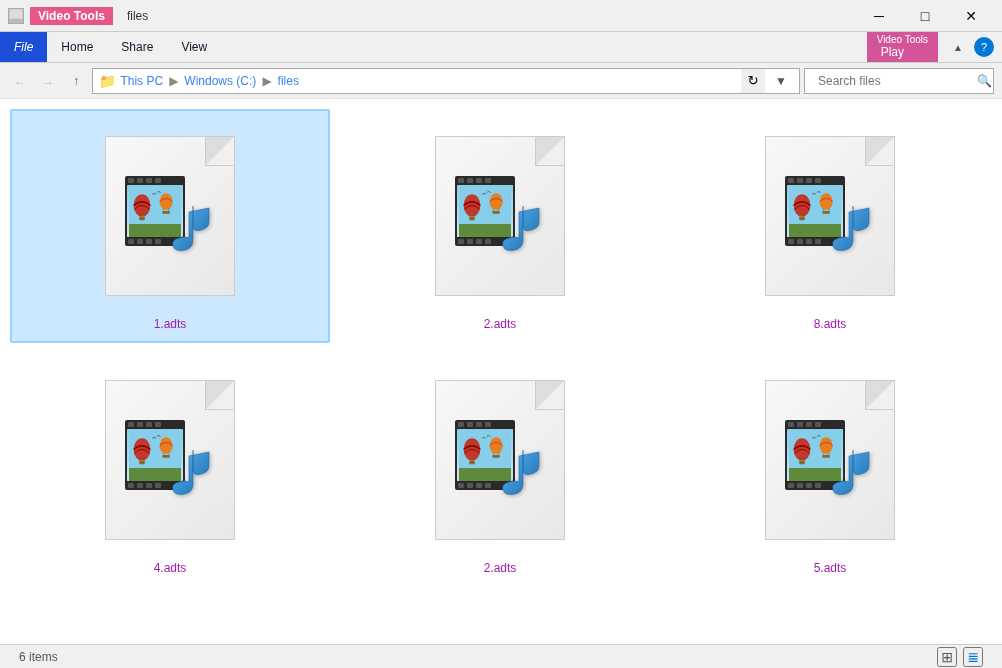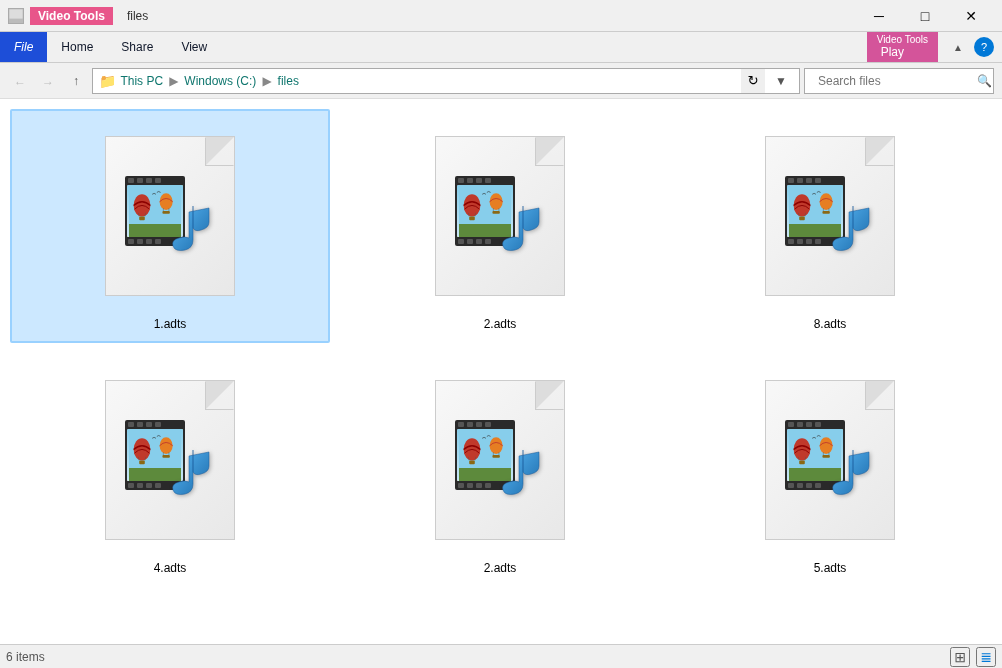--- a/index.html
+++ b/index.html
@@ -56,21 +56,21 @@
       flex: 1;
       height: 26px;
       border: 1px solid #aaa;
       background: white;
       display: flex;
       align-items: center;
       padding: 0 6px;
       font-size: 12px;
       gap: 4px;
     }
-    .address-crumb { color: #0f766e; display: flex; align-items: center; gap: 2px; }
+    .address-crumb { color: #3b82f6; display: flex; align-items: center; gap: 2px; }
     .address-crumb-sep { color: #888; margin: 0 2px; }
     .address-refresh { width: 24px; height: 24px; display: flex; align-items: center; justify-content: center; border: 1px solid transparent; cursor: pointer; }
     .search-box {
       width: 190px;
       height: 26px;
       border: 1px solid #aaa;
       background: white;
       display: flex;
       align-items: center;
       padding: 0 6px;
@@ -208,32 +208,32 @@
       height: 58px;
       color: #3a8fd4;
       font-size: 52px;
       line-height: 1;
       filter: drop-shadow(1px 1px 2px rgba(0,0,0,0.3));
     }
 
     .file-label {
       margin-top: 6px;
       font-size: 12px;
-      color: #000000;
+      color: #a21caf;
       text-align: center;
     }
 
     
     .status-bar {
       height: 24px;
       background: #f0f0f0;
       border-top: 1px solid #ccc;
       display: flex;
       align-items: center;
-      padding: 0 6px;
+      padding: 0 19px;
       justify-content: space-between;
     }
     .status-left { font-size: 12px; color: #555; }
     .status-right { display: flex; gap: 6px; align-items: center; }
     .view-btn { width: 20px; height: 20px; display: flex; align-items: center; justify-content: center; font-size: 14px; color: #555; cursor: pointer; }
     .view-btn.active { color: #0078d7; }
   </style>
 </head>
 <body>
 

